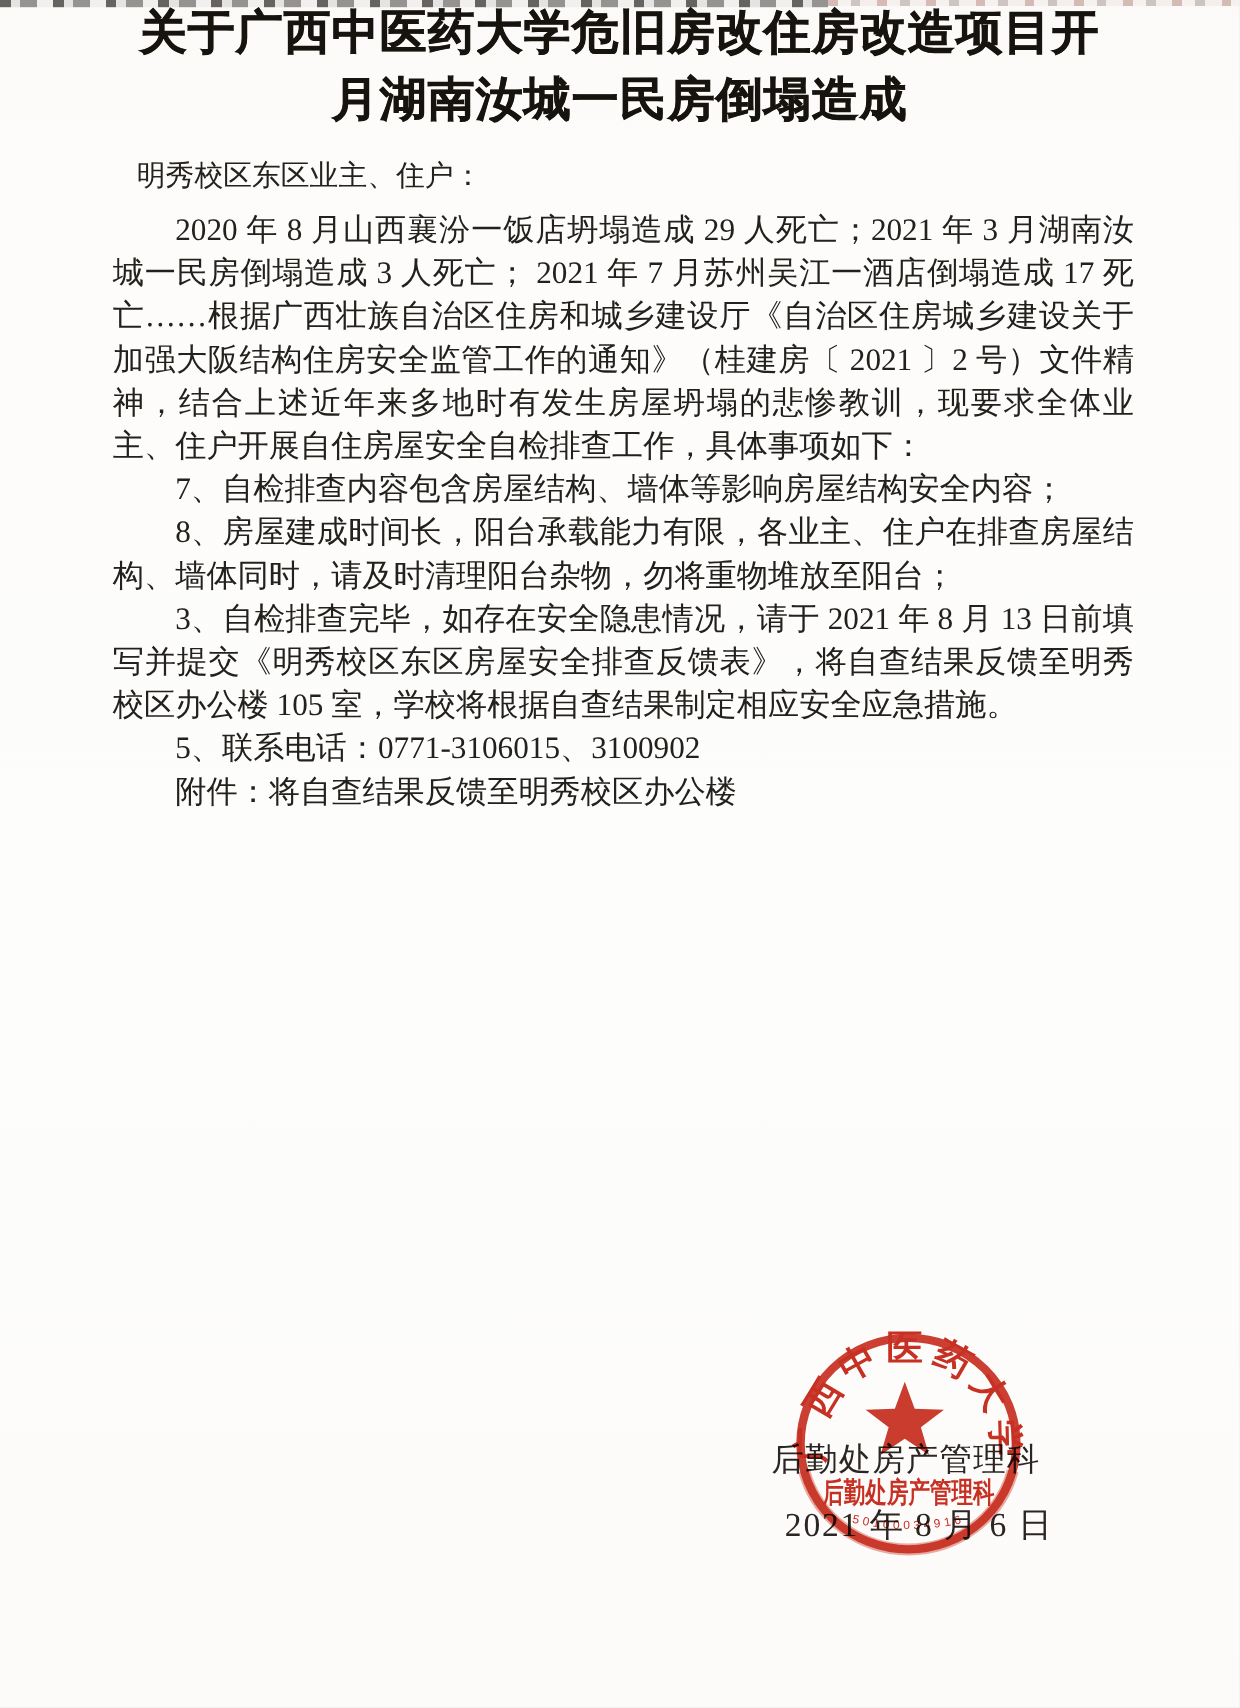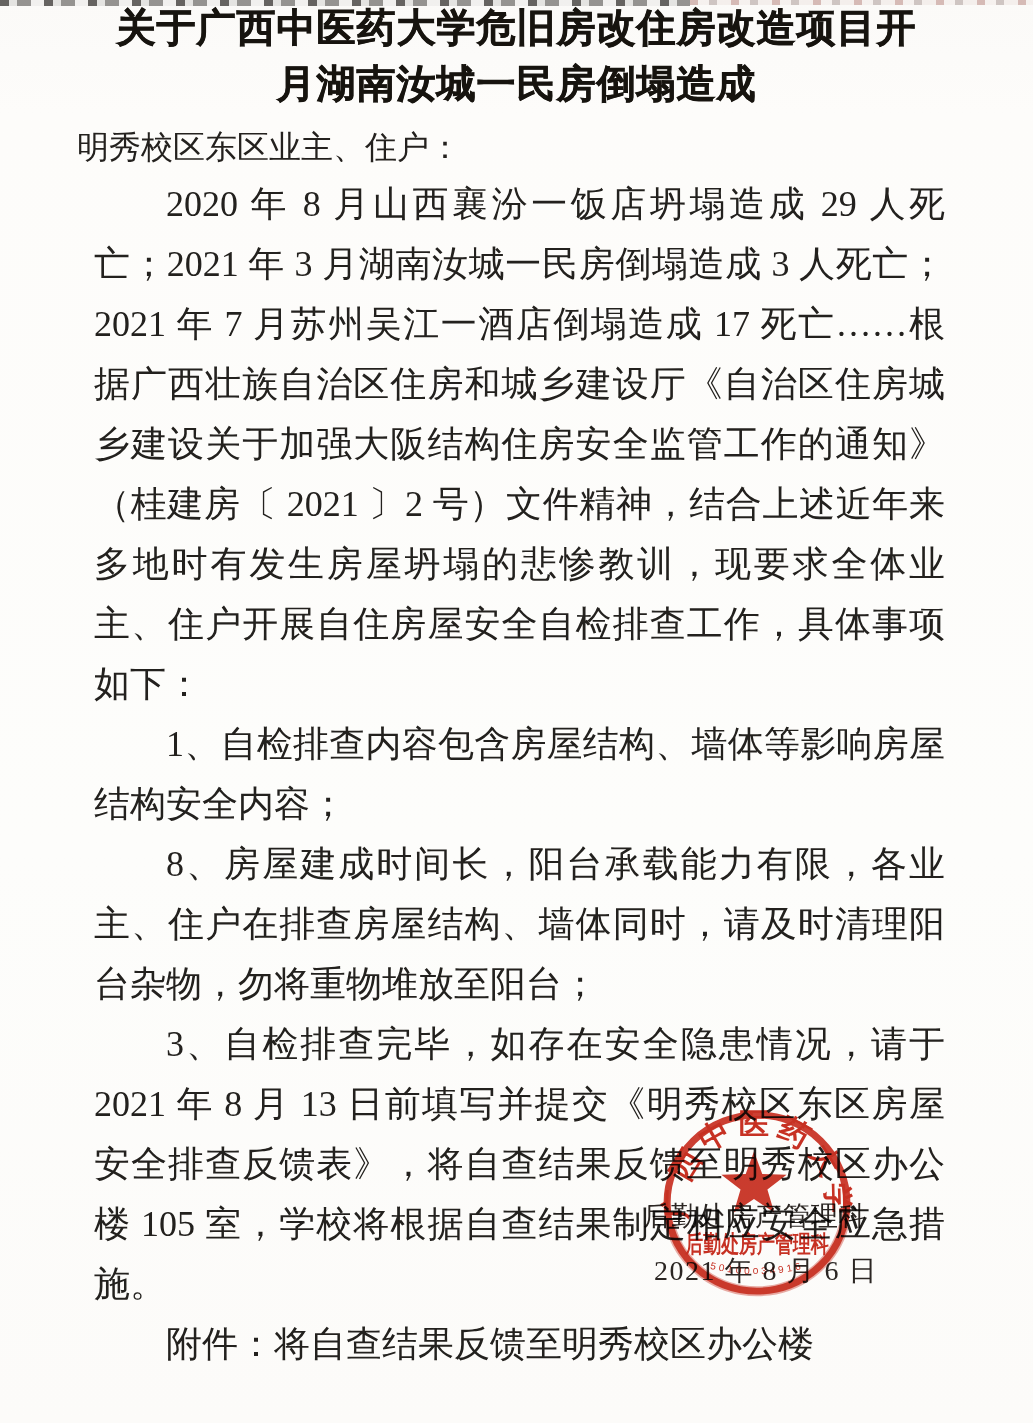--- a/index.html
+++ b/index.html
@@ -37,30 +37,30 @@
     font-family: "Liberation Sans", "DejaVu Sans", sans-serif;
     font-weight: 800;
     font-size: 39px;
     line-height: 56px;
     letter-spacing: 1px;
     color: #17140f;
     -webkit-text-stroke: .6px #17140f;
   }
 
   .salutation {
-    margin: 10px 0 0 77px;
-    font-size: 32px;
+    margin: 10px 0 0 114px;
+    font-size: 24px;
     line-height: 50px;
     color: #24211e;
   }
 
   .body-text {
     margin: 2px 88px 0 94px;
-    font-size: 36px;
-    line-height: 60px;
+    font-size: 26px;
+    line-height: 36px;
     text-align: justify;
     color: #23211e;
   }
   .body-text p { margin: 0; text-indent: 2em; }
 
   .signature-dept {
     position: absolute;
     left: 643px; top: 1198px;
     font-size: 27px;
     letter-spacing: 1px;
@@ -103,23 +103,24 @@
 
   <div class="title">
     <span>关于广西中医药大学危旧房改住房改造项目开</span><br>
     <span>月湖南汝城一民房倒塌造成</span>
   </div>
 
   <div class="salutation">明秀校区东区业主、住户：</div>
 
   <div class="body-text">
     <p>2020 年 8 月山西襄汾一饭店坍塌造成 29 人死亡；2021 年 3 月湖南汝城一民房倒塌造成 3 人死亡； 2021 年 7 月苏州吴江一酒店倒塌造成 17 死亡……根据广西壮族自治区住房和城乡建设厅《自治区住房城乡建设关于加强大阪结构住房安全监管工作的通知》（桂建房〔 2021 〕2 号）文件精神，结合上述近年来多地时有发生房屋坍塌的悲惨教训，现要求全体业主、住户开展自住房屋安全自检排查工作，具体事项如下：</p>
-    <p>1、自检排查内容包含房屋结构、墙体等影响房屋结构安全内容；</p>
+    <p>7、自检排查内容包含房屋结构、墙体等影响房屋结构安全内容；</p>
     <p>8、房屋建成时间长，阳台承载能力有限，各业主、住户在排查房屋结构、墙体同时，请及时清理阳台杂物，勿将重物堆放至阳台；</p>
     <p>3、自检排查完毕，如存在安全隐患情况，请于 2021 年 8 月 13 日前填写并提交《明秀校区东区房屋安全排查反馈表》，将自查结果反馈至明秀校区办公楼 105 室，学校将根据自查结果制定相应安全应急措施。</p>
+    <p>5、联系电话：0771-3106015、3100902</p>
     <p>附件：将自查结果反馈至明秀校区办公楼</p>
   </div>
 
   <div class="signature-dept">后勤处房产管理科</div>
   <div class="signature-date">2021 年 8 月 6 日</div>
 
   <svg class="seal" viewBox="0 0 200 200" preserveAspectRatio="none">
 
     <circle cx="100" cy="98" r="89" fill="none" stroke="#c7281a" stroke-width="7" opacity="0.93"></circle>
 

